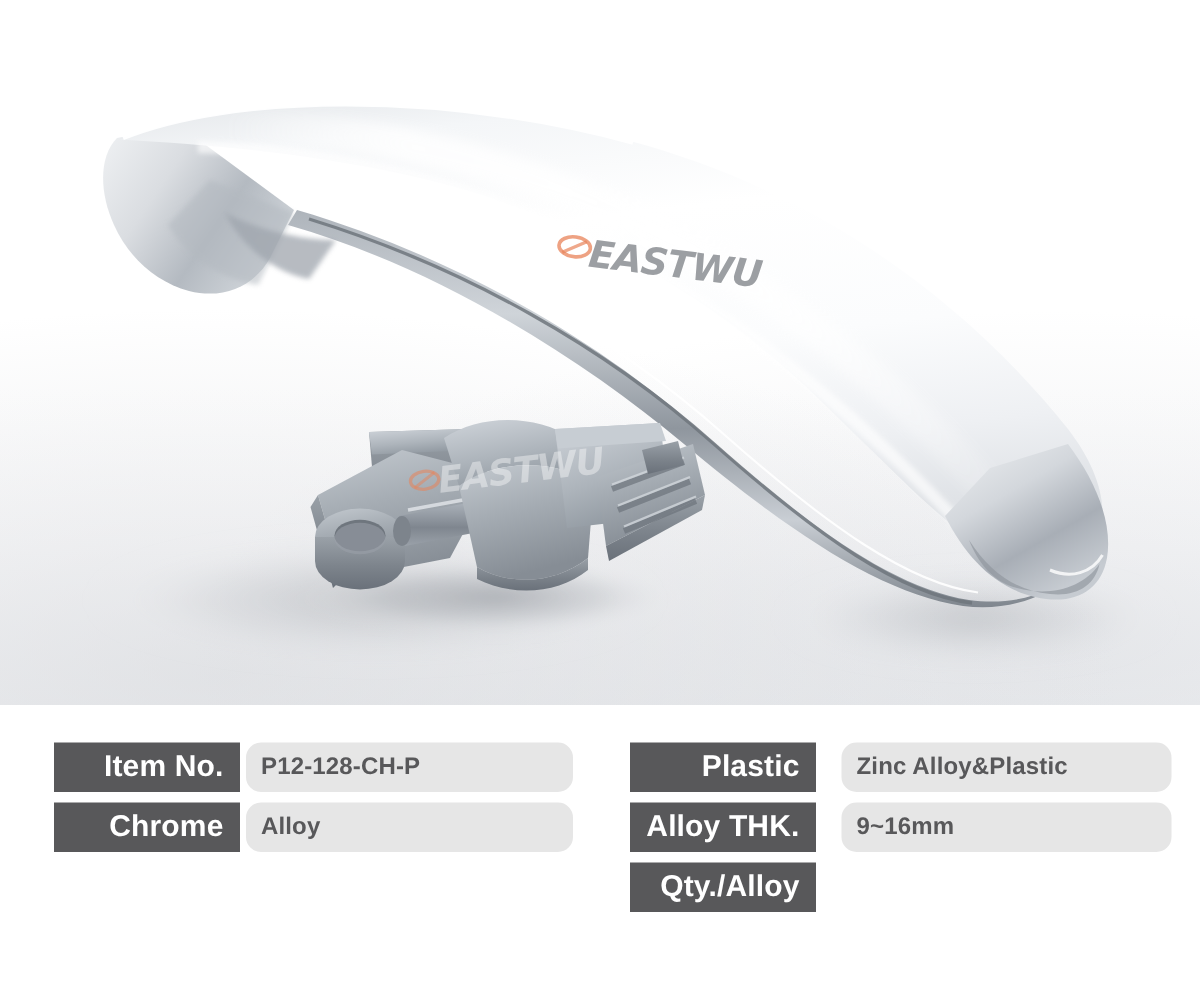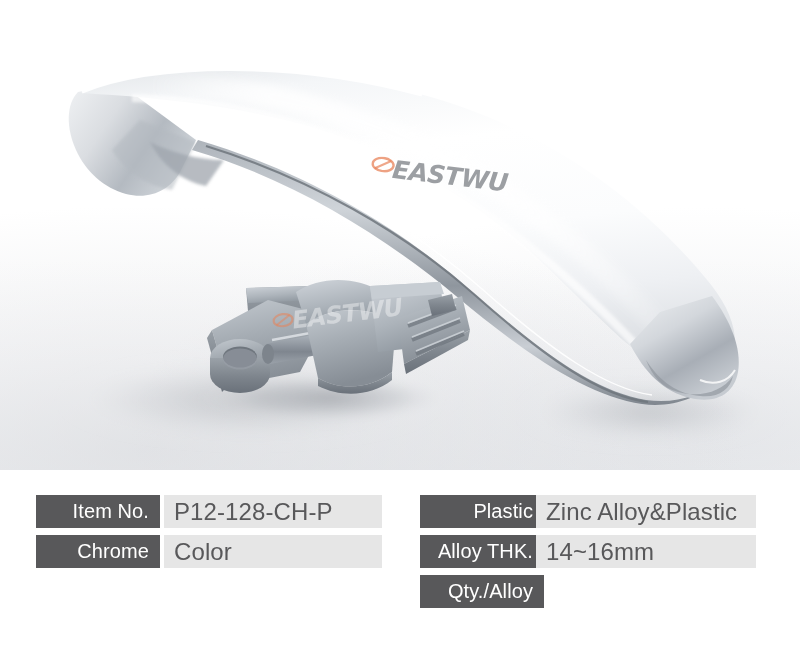--- a/index.html
+++ b/index.html
@@ -17,42 +17,42 @@
   #photo-bg{
     position:absolute;inset:0;
     background:
       radial-gradient(130% 90% at 18% 96%, rgba(210,212,216,.55) 0%, rgba(255,255,255,0) 58%),
       radial-gradient(120% 80% at 88% 92%, rgba(206,209,214,.42) 0%, rgba(255,255,255,0) 60%),
       linear-gradient(180deg,#ffffff 0%,#ffffff 55%,#fbfbfc 78%,#f2f3f5 100%);
   }
 
   
   #spec{position:absolute;left:36px;top:495px;width:732px;}
-  .spec-col{position:absolute;top:0;width:348px;}
+  .spec-col{position:absolute;top:0;width:348px;font-weight:bold;}
   .spec-col.left{left:0;}
   .spec-col.right{left:384px;}
   .spec-row{position:relative;height:33px;margin-bottom:7px;}
   .spec-label{
     position:absolute;left:0;top:0;height:33px;
     background:#58585a;color:#ffffff;
     display:flex;align-items:center;justify-content:flex-end;
     padding:0 11px 0 10px;box-sizing:border-box;
     font-size:20px;letter-spacing:.1px;white-space:nowrap;
   }
   .left .spec-label{width:124px;}
   .right .spec-label{width:124px;}
   .spec-value{
     position:absolute;top:0;height:33px;
     background:#e6e6e6;color:#58585a;
     display:flex;align-items:center;
     padding:0 10px;box-sizing:border-box;
-    font-size:24px;letter-spacing:.1px;white-space:nowrap;
+    font-size:16px;letter-spacing:.1px;white-space:nowrap;border-radius:10px;
   }
   .left .spec-value{left:128px;width:218px;}
-  .right .spec-value{left:116px;width:220px;}
+  .right .spec-value{left:141px;width:220px;}
 
   
   #handle-logo{
     position:absolute;left:370px;top:152px;width:112px;height:42px;
     transform:rotate(7deg);transform-origin:0 50%;
   }
   #handle-logo .lg-mark{position:absolute;left:0;top:3px;width:24px;height:16px;}
   #handle-logo .lg-text{
     position:absolute;left:22px;top:0px;
     font-size:25px;font-weight:bold;font-style:italic;
@@ -271,32 +271,32 @@
 
   <div id="spec">
 
     <div class="spec-col left">
       <div class="spec-row">
         <div class="spec-label">Item No.</div>
         <div class="spec-value">P12-128-CH-P</div>
       </div>
       <div class="spec-row">
         <div class="spec-label">Chrome</div>
-        <div class="spec-value">Color</div>
+        <div class="spec-value">Alloy</div>
       </div>
     </div>
 
     <div class="spec-col right">
       <div class="spec-row">
         <div class="spec-label">Plastic</div>
         <div class="spec-value">Zinc Alloy&amp;Plastic</div>
       </div>
       <div class="spec-row">
         <div class="spec-label">Alloy THK.</div>
-        <div class="spec-value">14~16mm</div>
+        <div class="spec-value">9~16mm</div>
       </div>
       <div class="spec-row">
         <div class="spec-label">Qty./Alloy</div>
       </div>
     </div>
 
   </div>
 
 </div>
 

